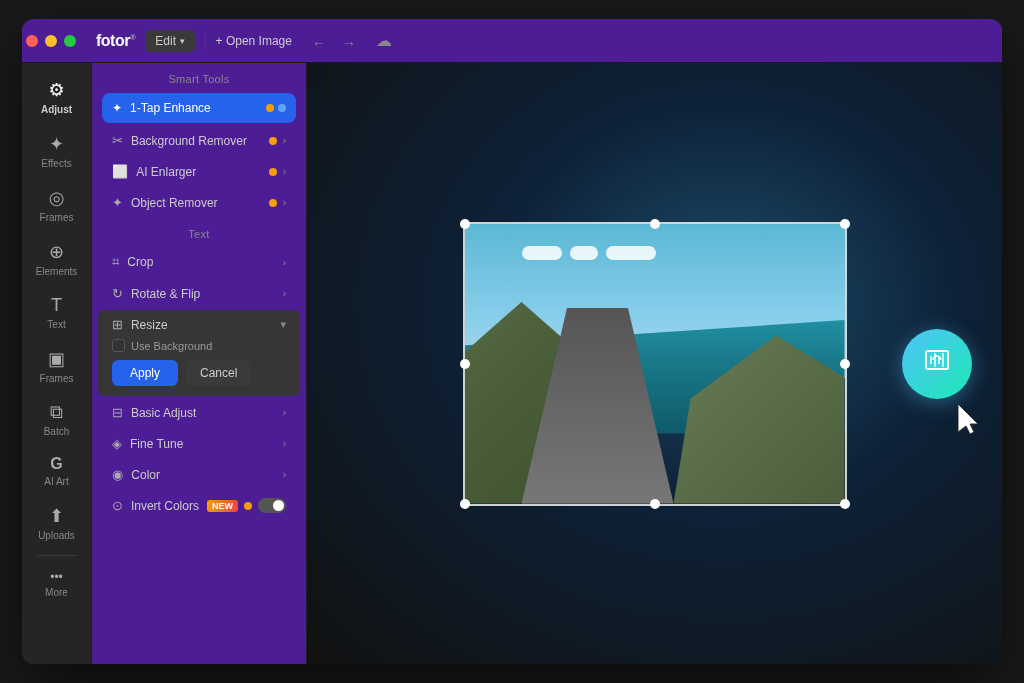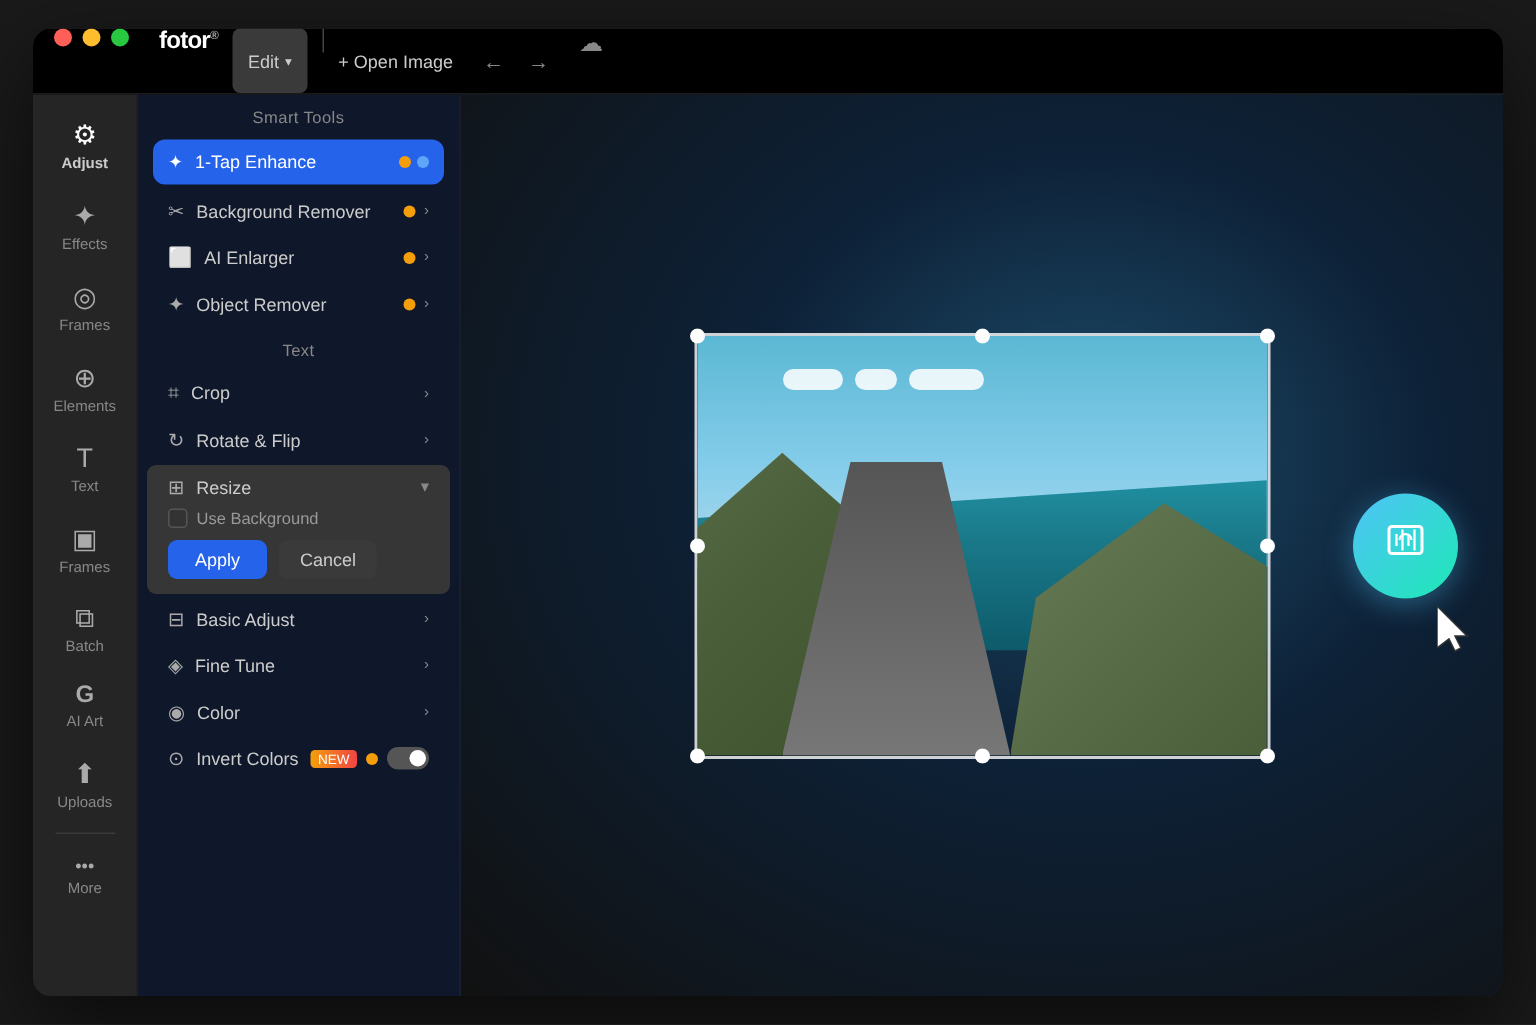--- a/index.html
+++ b/index.html
@@ -19,23 +19,24 @@
       background: #2a2a2a;
       border-radius: 12px;
       overflow: hidden;
       display: flex;
       flex-direction: column;
       box-shadow: 0 20px 60px rgba(0,0,0,0.6);
     }
     
     .title-bar {
       height: 44px;
-      background: #000000;
-      display: flex;
-      padding: 0 14px;
+      background: #4c1d95;
+      display: flex;
+      align-items: center;
+      padding: 0 4px;
       gap: 10px;
       flex-shrink: 0;
       border-bottom: 1px solid #1a1a1a;
     }
     .traffic-lights {
       display: flex;
       gap: 7px;
       margin-right: 10px;
     }
     .traffic-light {
@@ -140,21 +141,21 @@
     .sidebar-item.active .sidebar-item-label { color: #ccc; font-weight: bold; }
     .sidebar-divider {
       width: 40px;
       height: 1px;
       background: #3a3a3a;
       margin: 4px 0;
     }
     
     .tools-panel {
       width: 215px;
-      background: #0f172a;
+      background: #4c1d95;
       display: flex;
       flex-direction: column;
       overflow-y: auto;
       flex-shrink: 0;
       border-right: 1px solid #1e1e1e;
     }
     .tools-panel::-webkit-scrollbar { width: 4px; }
     .tools-panel::-webkit-scrollbar-thumb { background: #444; border-radius: 2px; }
     .section-label {
       font-size: 11px;
@@ -437,21 +438,21 @@
     .floating-btn-icon {
       color: white;
       font-size: 26px;
     }
     .new-badge {
       background: linear-gradient(90deg, #f59e0b, #ef4444);
       border-radius: 3px;
       padding: 1px 5px;
       font-size: 9px;
       color: white;
-      font-weight: 400;
+      font-weight: 700;
     }
     .toggle {
       width: 28px;
       height: 15px;
       background: #555;
       border-radius: 8px;
       position: relative;
       cursor: pointer;
     }
     .toggle::after {

